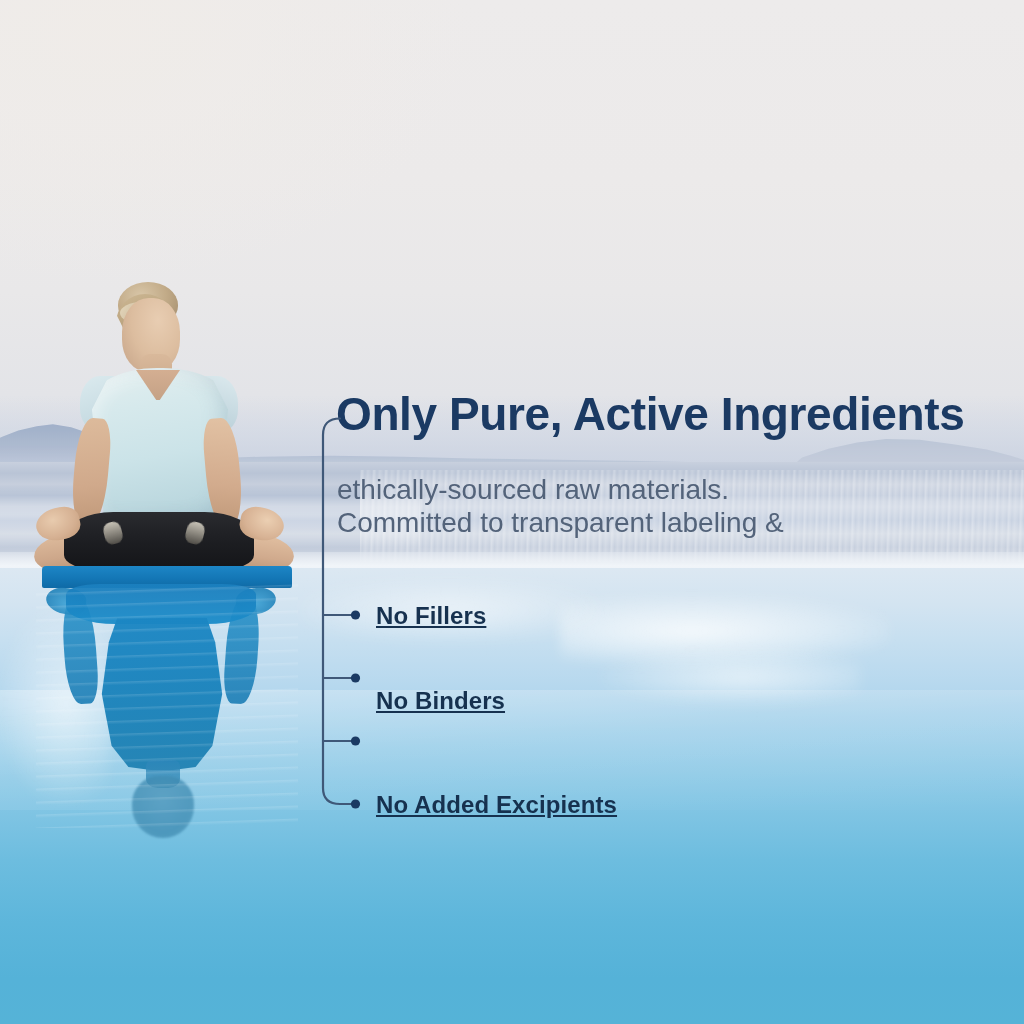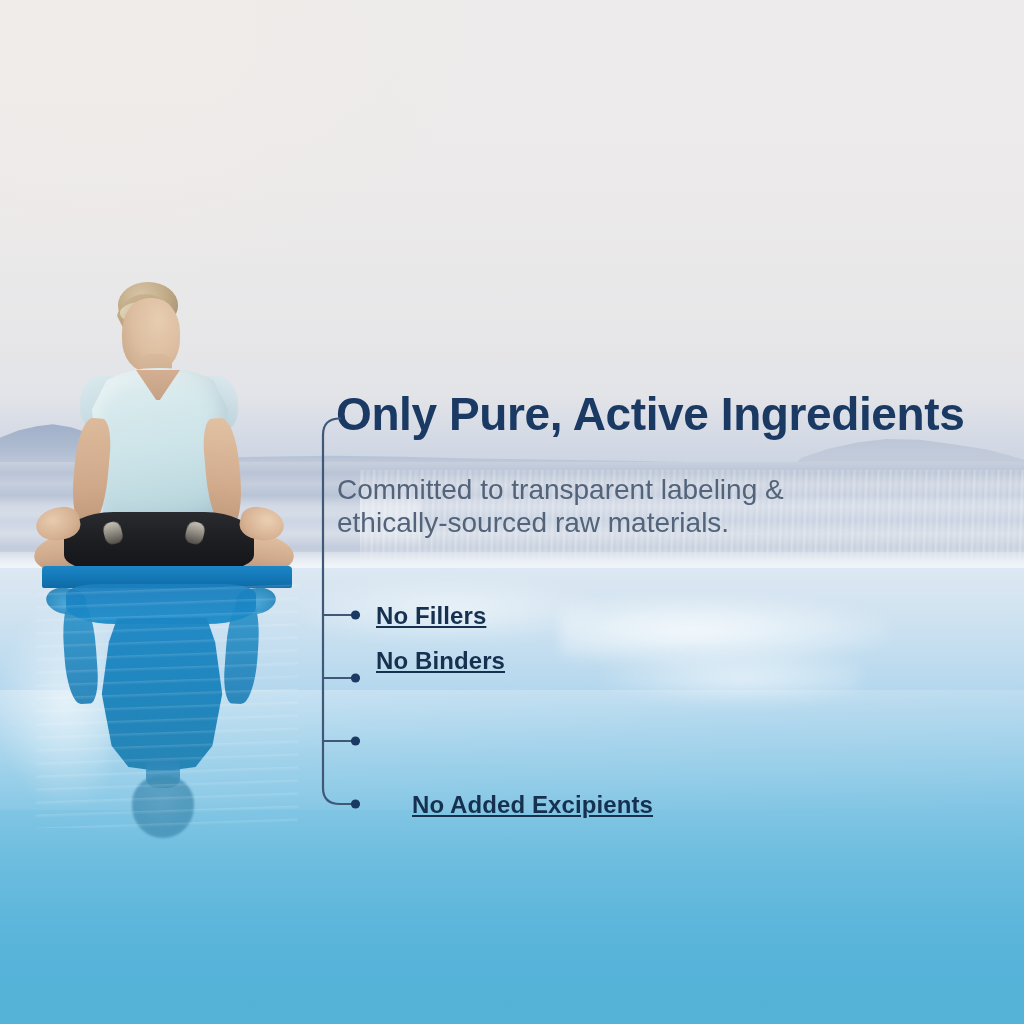--- a/index.html
+++ b/index.html
@@ -442,23 +442,23 @@
     position: absolute;
     left: 376px;
     font-size: 24px;
     font-weight: bold;
     color: #16314f;
     white-space: nowrap;
     letter-spacing: 0.1px;
     text-decoration: underline;
   }
   .b0 { top: 602px; }
-  .b1 { top: 647px; text-align: center; }
+  .b1 { top: 687px; text-align: center; }
   .b2 { top: 728px; }
-  .b3 { top: 791px; margin-left: 36px; }
+  .b3 { top: 791px; }
 </style>
 </head>
 <body>
 
 <div id="stage">
 
   <div class="photo">
     <div class="sky"></div>
     <div class="sky-warm"></div>
     <div class="haze"></div>
@@ -511,22 +511,22 @@
       <div class="ref-head"></div>
       <div class="ripples"></div>
     </div>
   </div>
 
   <div class="content">
 
     <div class="title">Only Pure, Active Ingredients</div>
 
     <div class="subtitle">
+      <span>ethically-sourced raw materials.</span>
       <span>Committed to transparent labeling &amp;</span>
-      <span>ethically-sourced raw materials.</span>
     </div>
 
     <svg class="connector" viewBox="0 0 70 415">
 
       <path d="M 30 13.5 Q 13 13.5 13 30 L 13 383 Q 13 399 30 399" fill="none" stroke="#3f5878" stroke-width="2.2" stroke-linecap="round"></path>
 
       <path d="M 13 210 L 44 210" fill="none" stroke="#3f5878" stroke-width="2.2" stroke-linecap="round"></path>
 
       <path d="M 13 273 L 44 273" fill="none" stroke="#3f5878" stroke-width="2.2" stroke-linecap="round"></path>
 

